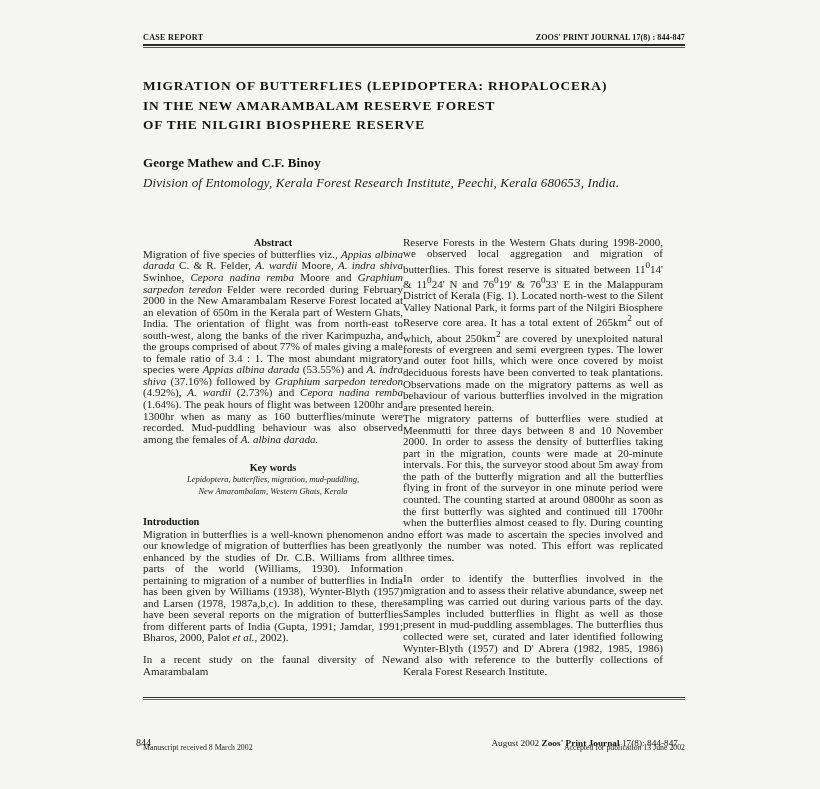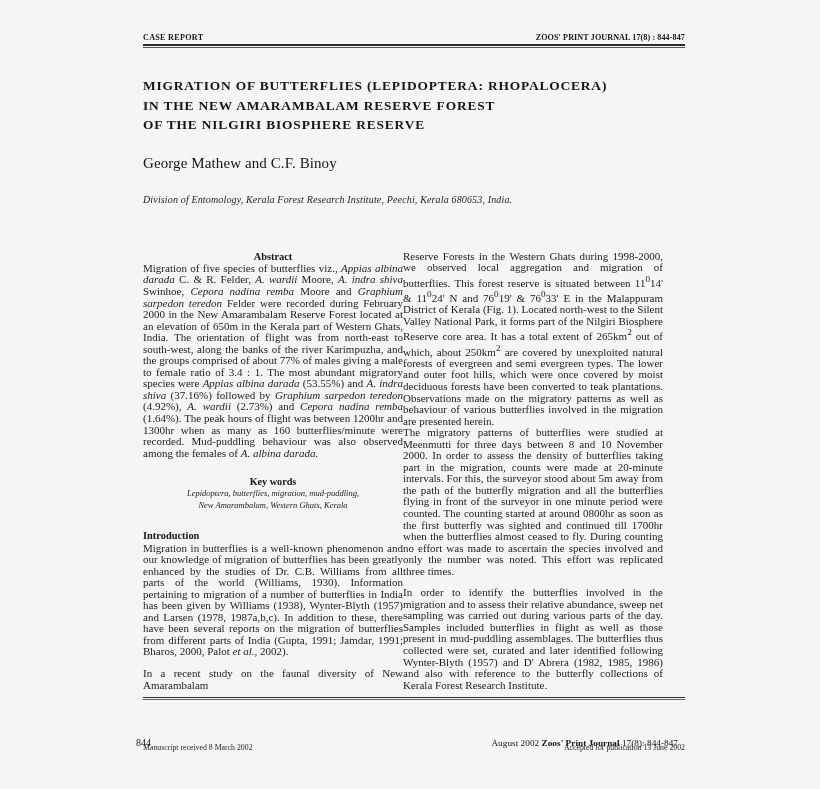--- a/index.html
+++ b/index.html
@@ -59,28 +59,28 @@
   .title-line {
     font-size: 13.4px;
     font-weight: bold;
     letter-spacing: 0.85px;
     line-height: 19.5px;
     color: #151515;
     white-space: nowrap;
   }
   .authors {
     margin-top: 20px;
-    font-size: 15px;
-    font-weight: normal;
+    font-size: 13px;
+    font-weight: bold;
     letter-spacing: 0.1px;
     color: #151515;
   }
   .affil {
-    margin-top: 22px;
-    font-size: 10px;
+    margin-top: 4px;
+    font-size: 13px;
     font-style: italic;
     letter-spacing: 0.15px;
     color: #1d1d1d;
   }
 
   
   .columns {
     margin-top: 46px;
     display: flex;
   }

